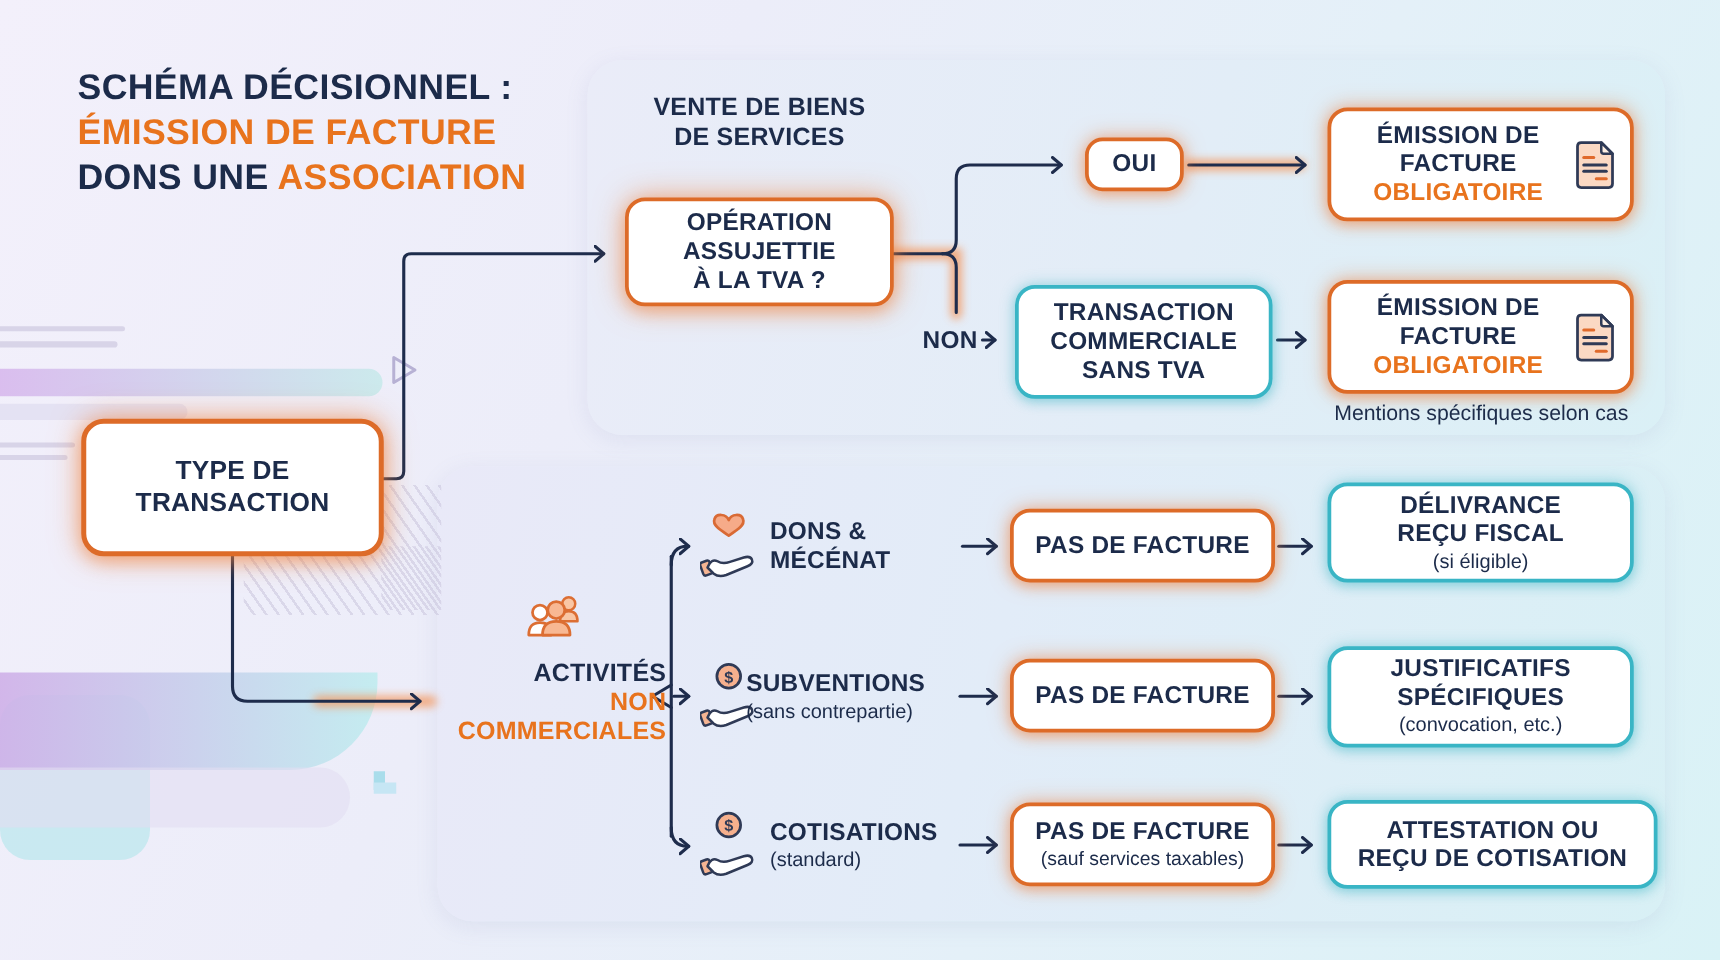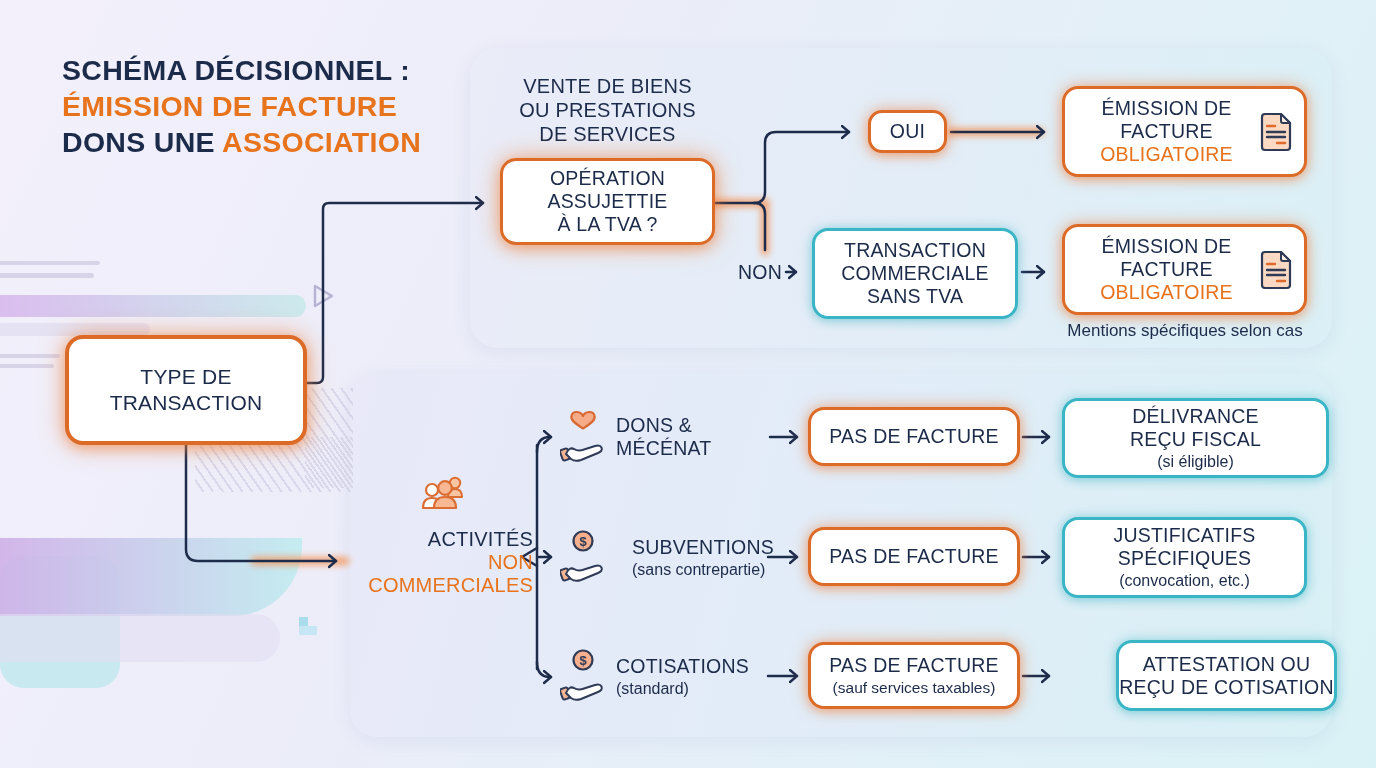--- a/index.html
+++ b/index.html
@@ -14,21 +14,21 @@
     background:linear-gradient(105deg,#eaecf8 0%,#e2edf7 55%,#daf0f6 100%)}
   .panel.bottom{left:350px;top:373px;width:982px;height:364px;
     background:linear-gradient(105deg,#e9e9f8 0%,#e2ecf8 45%,#d8f0f5 100%)}
   .box{position:absolute;background:#fff;display:flex;flex-direction:column;align-items:center;
     justify-content:center;text-align:center;box-sizing:border-box;z-index:4}
   .box.orange{border:3.5px solid #dd6b28;border-radius:16px;
     box-shadow:0 0 16px rgba(238,128,62,.55),0 3px 9px rgba(238,128,62,.35)}
   .box.teal{border:3.5px solid #39b5c5;border-radius:16px;
     box-shadow:0 0 12px rgba(57,181,197,.42),0 3px 8px rgba(57,181,197,.25)}
   .box.halo{box-shadow:0 0 24px rgba(240,130,60,.6),0 4px 12px rgba(238,128,62,.4)}
-  .bl{font-weight:400;font-size:19.5px;line-height:23px;color:#1c2b4a;letter-spacing:.2px}
+  .bl{font-weight:700;font-size:19.5px;line-height:23px;color:#1c2b4a;letter-spacing:.2px}
   .bl.accent{color:#e8731d}
   .big .bl{font-size:21px;line-height:26px}
   .sub{font-weight:400;font-size:16px;line-height:21px;color:#1c2b4a}
   .hdr{position:absolute;text-align:center;z-index:4}
   .hdr .bl{font-size:20px;line-height:24px}
   .title{position:absolute;left:62px;top:52px;z-index:4;font-weight:700;font-size:28.5px;
     line-height:36px;letter-spacing:.3px;color:#1c2b4a}
   .title .accent{color:#e8731d}
   .freelabel{position:absolute;z-index:4;text-align:right}
   .rowlabel{position:absolute;z-index:4;text-align:left}
@@ -109,21 +109,20 @@
   <div class="accent">ÉMISSION DE FACTURE</div>
   <div>
     <span>DONS UNE</span>
     <span> </span>
     <span class="accent">ASSOCIATION</span>
   </div>
 </div>
 
 <div class="hdr" style="left:490px;top:74px;width:235px">
   <div class="bl">VENTE DE BIENS</div>
-  <div class="bl">OU PRESTATIONS</div>
   <div class="bl">DE SERVICES</div>
 </div>
 
 <div class="box orange halo" style="left:500px;top:158px;width:215px;height:87px">
   <div class="bl">OPÉRATION</div>
   <div class="bl">ASSUJETTIE</div>
   <div class="bl">À LA TVA ?</div>
 </div>
 
 <div class="box orange" style="left:868px;top:110px;width:79px;height:43px;border-radius:14px">
@@ -202,37 +201,37 @@
     </g>
   </svg>
 </div>
 <div class="rowlabel" style="left:616px;top:414px">
   <div class="bl">DONS &amp;</div>
   <div class="bl">MÉCÉNAT</div>
 </div>
 <div class="box orange" style="left:808px;top:407px;width:212px;height:59px">
   <div class="bl">PAS DE FACTURE</div>
 </div>
-<div class="box teal" style="left:1062px;top:398px;width:267px;height:80px">
+<div class="box teal" style="left:1062px;top:386px;width:245px;height:80px">
   <div class="bl">DÉLIVRANCE</div>
   <div class="bl">REÇU FISCAL</div>
   <div class="sub">(si éligible)</div>
 </div>
 
 <div class="iconwrap" style="left:560px;top:530px">
   <svg width="46" height="54" viewBox="0 0 46 54">
     <circle cx="23" cy="11" r="9.5" fill="#f6b08d" stroke="#2f3a56" stroke-width="2.2"></circle>
     <text x="23" y="16" text-anchor="middle" font-family="Liberation Sans, sans-serif" font-size="13" font-weight="bold" fill="#2f3a56">$</text>
     <g transform="translate(0,25)">
       <rect x="1" y="14" width="8" height="11" rx="2" fill="#f5b492" stroke="#2f3a56" stroke-width="2" transform="rotate(-20 5 19)"></rect>
       <path d="M6,19 L11,24 Q15,27 21,25 L38,18 Q43,16 41.5,12.5 Q40,9.5 35,11 L24,14.5 Q18,16.5 14,14 Q9,11.5 6,19 Z" fill="#fff" stroke="#2f3a56" stroke-width="2" stroke-linejoin="round"></path>
     </g>
   </svg>
 </div>
-<div class="rowlabel" style="left:632px;top:536px">
+<div class="rowlabel" style="left:597px;top:536px">
   <div class="bl">SUBVENTIONS</div>
   <div class="sub">(sans contrepartie)</div>
 </div>
 <div class="box orange" style="left:808px;top:527px;width:212px;height:59px">
   <div class="bl">PAS DE FACTURE</div>
 </div>
 <div class="box teal" style="left:1062px;top:517px;width:245px;height:81px">
   <div class="bl">JUSTIFICATIFS</div>
   <div class="bl">SPÉCIFIQUES</div>
   <div class="sub">(convocation, etc.)</div>
@@ -249,16 +248,16 @@
   </svg>
 </div>
 <div class="rowlabel" style="left:616px;top:655px">
   <div class="bl">COTISATIONS</div>
   <div class="sub">(standard)</div>
 </div>
 <div class="box orange" style="left:808px;top:642px;width:212px;height:67px">
   <div class="bl">PAS DE FACTURE</div>
   <div class="sub" style="font-size:15.5px">(sauf services taxables)</div>
 </div>
-<div class="box teal" style="left:1116px;top:640px;width:221px;height:71px">
+<div class="box teal" style="left:1062px;top:640px;width:264px;height:71px">
   <div class="bl">ATTESTATION OU</div>
   <div class="bl">REÇU DE COTISATION</div>
 </div>
 
 </body></html>

